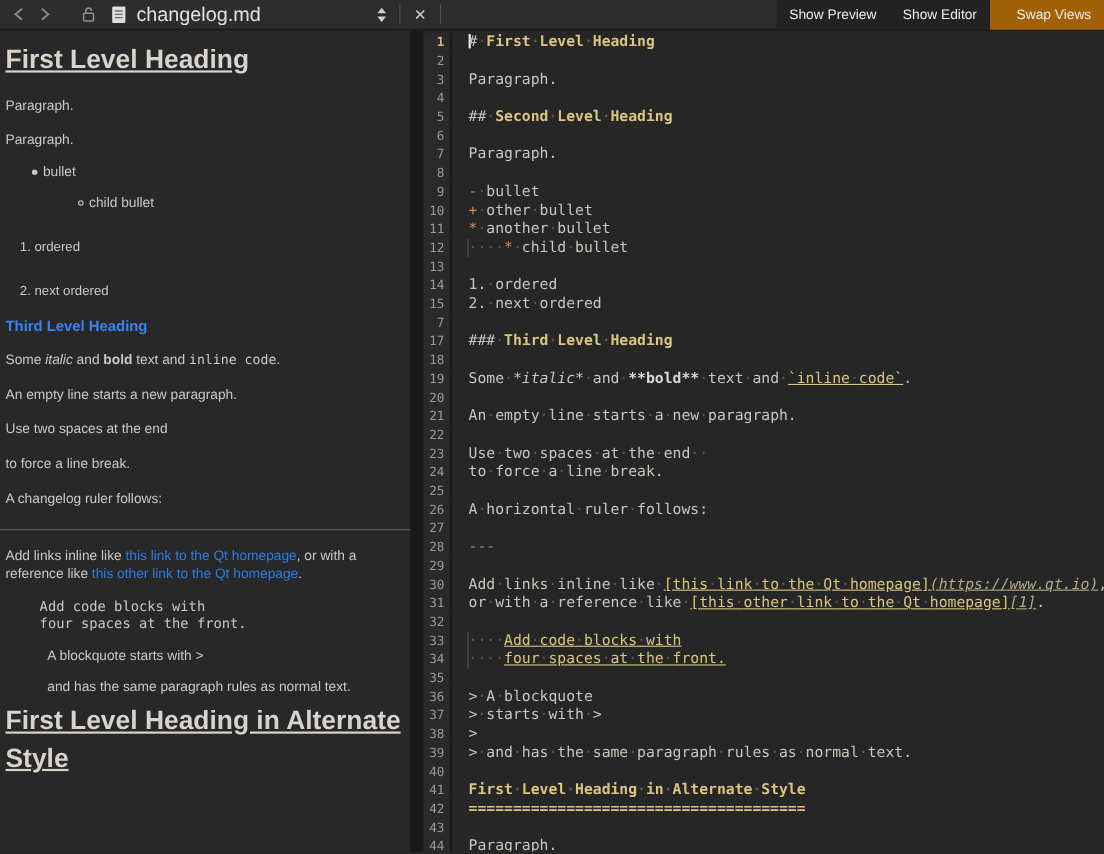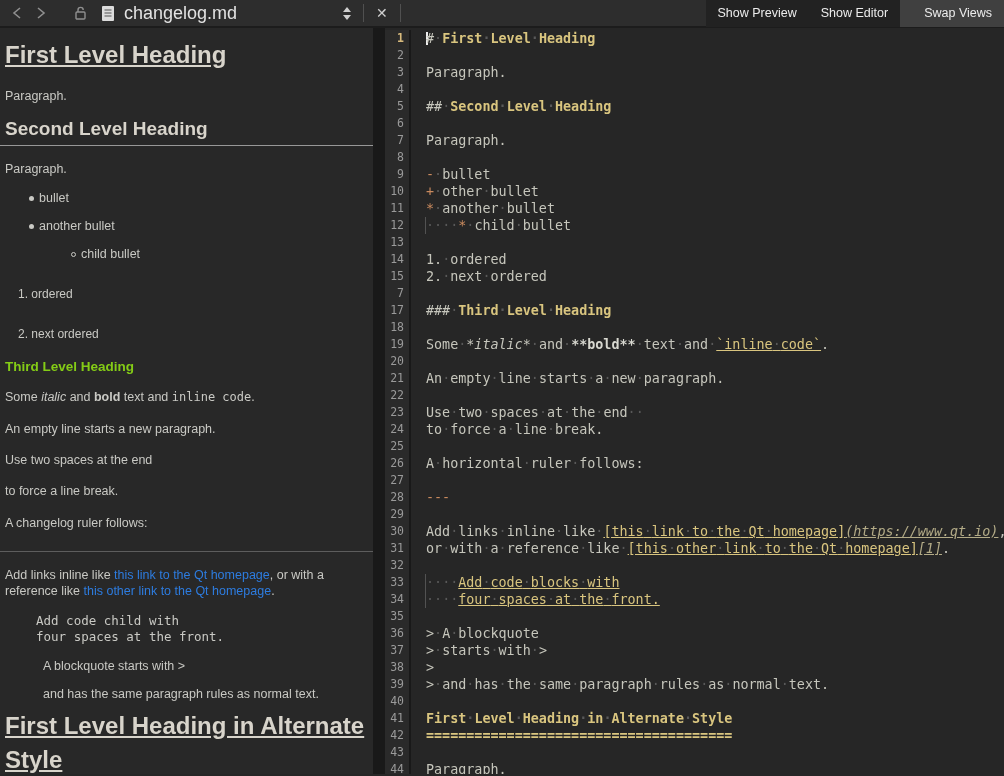--- a/index.html
+++ b/index.html
@@ -27,42 +27,42 @@
   .updown .tri-dn{ width:0; height:0; border-left:4px solid transparent; border-right:4px solid transparent; border-top:5px solid #cfcfcf; }
   .vsep{ width:1px; height:18px; background:#505050; margin:0 6px; }
   .closex{ color:#cfcfcf; font-size:14px; padding:0 6px; line-height:18px; }
   .topbar-spacer{ flex:1; }
   .topbar-buttons{ display:flex; align-items:center; height:28px; }
   .tbtn{
     height:28px; display:flex; align-items:center; padding:0 12px;
     font-size:12.5px; color:#ececec; border:none; cursor:default;
   }
   .tbtn.pressed{ background:#222222; }
-  .tbtn.raised{ background:#404040;padding-left:24px; }
+  .tbtn.raised{ background:#a16207;padding-left:24px; }
 
   
   .main{ display:flex; height:746px; }
 
   
   .preview{
     width:373px; flex:none; background:#282828; overflow:hidden;
     color:#c9c9c4; padding-top:2px;
   }
   .preview .h1{ font-size:24px; font-weight:bold; color:#d8d4cb; margin:8px 8px 0 5px; line-height:1.45;text-decoration:underline; }
   .preview .para{ font-size:12.5px; margin:15px 8px 0 5px; line-height:1.3; }
   .preview .h2wrap{ border-bottom:1px solid #989898; padding:14px 0 5px 0; }
   .preview .h2{ font-size:19px; font-weight:bold; color:#d8d4cb; margin:0 8px 0 5px; }
   .preview .li{ display:flex; align-items:center; font-size:12.5px; margin-top:14px; padding-left:29px; }
   .preview .li.child{ padding-left:71px; }
   .preview .mark{ flex:none; margin-right:5px; }
   .m-disc{ width:5px; height:5px; border-radius:50%; background:#c9c9c4; }
   .m-square{ width:5px; height:5px; background:#c9c9c4; }
   .m-circle{ width:5px; height:5px; border:1px solid #c9c9c4; border-radius:50%; }
   .preview .oli{ font-size:12px; margin-top:26px; padding-left:18px; }
-  .preview .h3{ font-size:13.5px; font-weight:bold; color:#84cc16; margin:18px 8px 0 5px; }
+  .preview .h3{ font-size:13.5px; font-weight:bold; color:#3b82f6; margin:18px 8px 0 5px; }
   .preview .codespan{ font-family:"DejaVu Sans Mono", monospace; font-size:12px; }
   .preview .hrfull{ border:none; border-top:1px solid #5d5d5d; margin:20px 0 0 0; }
   .preview a{ color:#2d7ce0; text-decoration:none; }
   .preview .codeblock{
     font-family:"DejaVu Sans Mono", monospace; font-size:12.5px;
     margin:14px 8px 0 36px; line-height:1.25; color:#c9c9c4;
   }
   .preview .quote{ font-size:12.5px; margin:14px 8px 0 43px; }
 
   
@@ -143,32 +143,25 @@
     <button class="tbtn pressed">Show Editor</button>
     <button class="tbtn raised">Swap Views</button>
   </div>
 </div>
 
 <div class="main">
 
   <div class="preview">
     <div class="h1">First Level Heading</div>
     <div class="para">Paragraph.</div>
-    <div class="h2wrap">
-      <div class="h2">Second Level Heading</div>
-    </div>
     <div class="para">Paragraph.</div>
 
     <div class="li">
       <span class="mark m-disc"></span>
       <span>bullet</span>
-    </div>
-    <div class="li">
-      <span class="mark m-disc"></span>
-      <span>another bullet</span>
     </div>
     <div class="li child">
       <span class="mark m-circle"></span>
       <span>child bullet</span>
     </div>
     <div class="oli">
       <span>1.</span>
       <span>ordered</span>
     </div>
     <div class="oli">
@@ -178,21 +171,21 @@
 
     <div class="h3">Third Level Heading</div>
     <div class="para"><span>Some </span><i>italic</i><span> and </span><b>bold</b><span> text and </span><span class="codespan">inline code</span><span>.</span></div>
     <div class="para">An empty line starts a new paragraph.</div>
     <div class="para">Use two spaces at the end</div>
     <div class="para">to force a line break.</div>
     <div class="para">A changelog ruler follows:</div>
     <hr class="hrfull">
     <div class="para"><span>Add links inline like </span><a href="#">this link to the Qt homepage</a><span>, or with a reference like </span><a href="#">this other link to the Qt homepage</a><span>.</span></div>
     <div class="codeblock">
-      <div>Add code child with</div>
+      <div>Add code blocks with</div>
       <div>four spaces at the front.</div>
     </div>
     <div class="quote">A blockquote starts with &gt;</div>
     <div class="quote">and has the same paragraph rules as normal text.</div>
 
     <div class="h1">First Level Heading in Alternate Style</div>
 
   </div>
 
   <div class="divider"></div>

